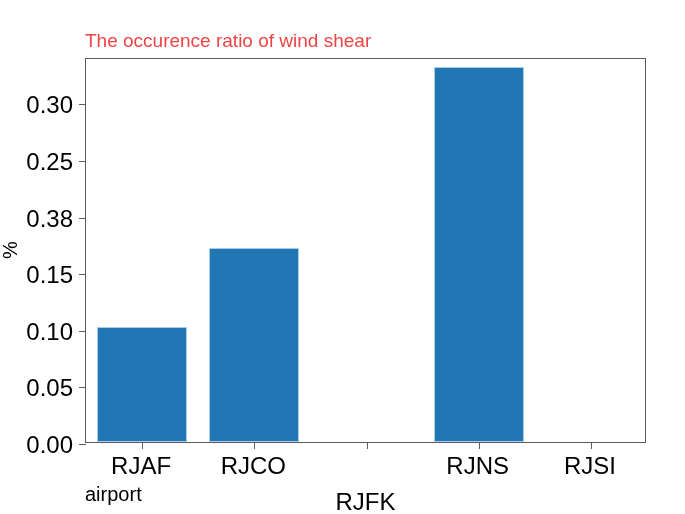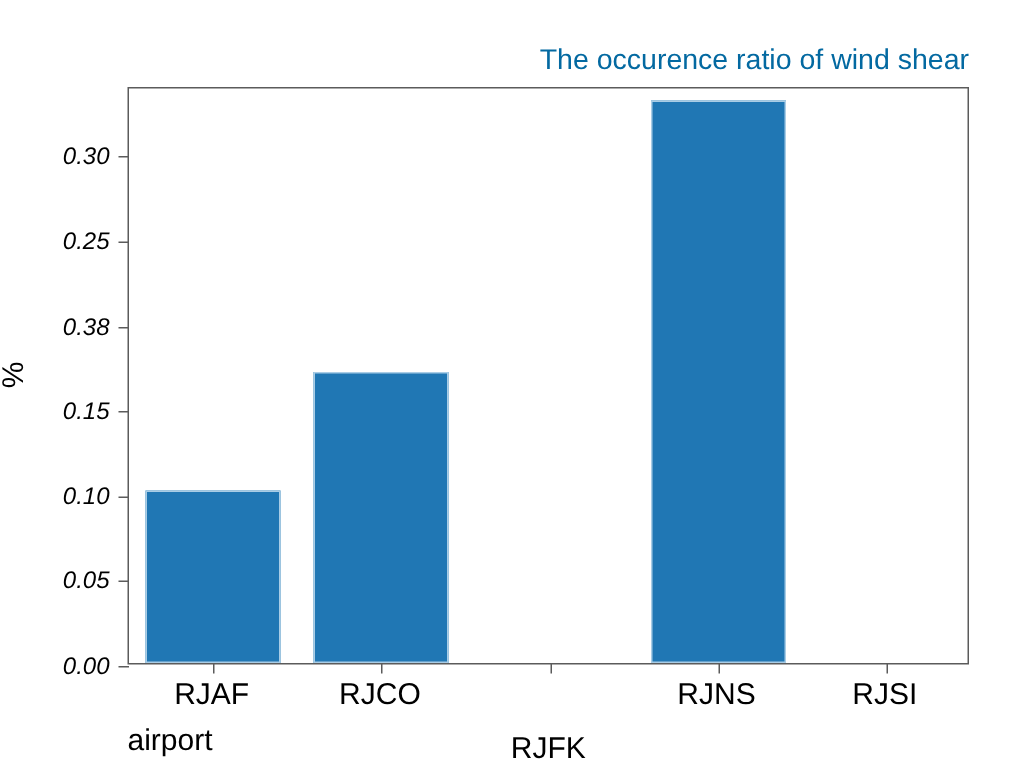--- a/index.html
+++ b/index.html
@@ -22,24 +22,24 @@
     width: 685px;
     height: 514px;
   }
 
   
   .chart-title {
     position: absolute;
     left: 85px;
     top: 2px;
     width: 561px;
-    text-align: right;
+    text-align: left;
     font-size: 19px;
     line-height: 26px;
-    color: #0369a1;
+    color: #ef4444;
     white-space: pre-line;
   }
 
   
   .plot-area {
     position: absolute;
     left: 85px;
     top: 58px;
     width: 561px;
     height: 385px;
@@ -74,39 +74,38 @@
     width: 7px;
     height: 0;
     border-top: 1.6px solid #5b5b5b;
   }
   .ytick-label {
     position: absolute;
     right: 100%;
     margin-right: 6px;
     transform: translateY(-50%);
     top: 0;
-    font-size: 16px;
+    font-size: 24px;
     white-space: nowrap;
     color: #000;
-    font-style: italic;
   }
 
   
   .xtick {
     position: absolute;
     bottom: -7px;
     width: 0;
     height: 7px;
     border-left: 1.6px solid #5b5b5b;
   }
   .xtick-label {
     position: absolute;
     top: 452px;
     transform: translateX(-50%);
-    font-size: 20px;
+    font-size: 24px;
     white-space: nowrap;
     color: #000;
   }
 
   
   .xlabel {
     position: absolute;
     top: 483px;
     left: 85px;
     width: 561px;

